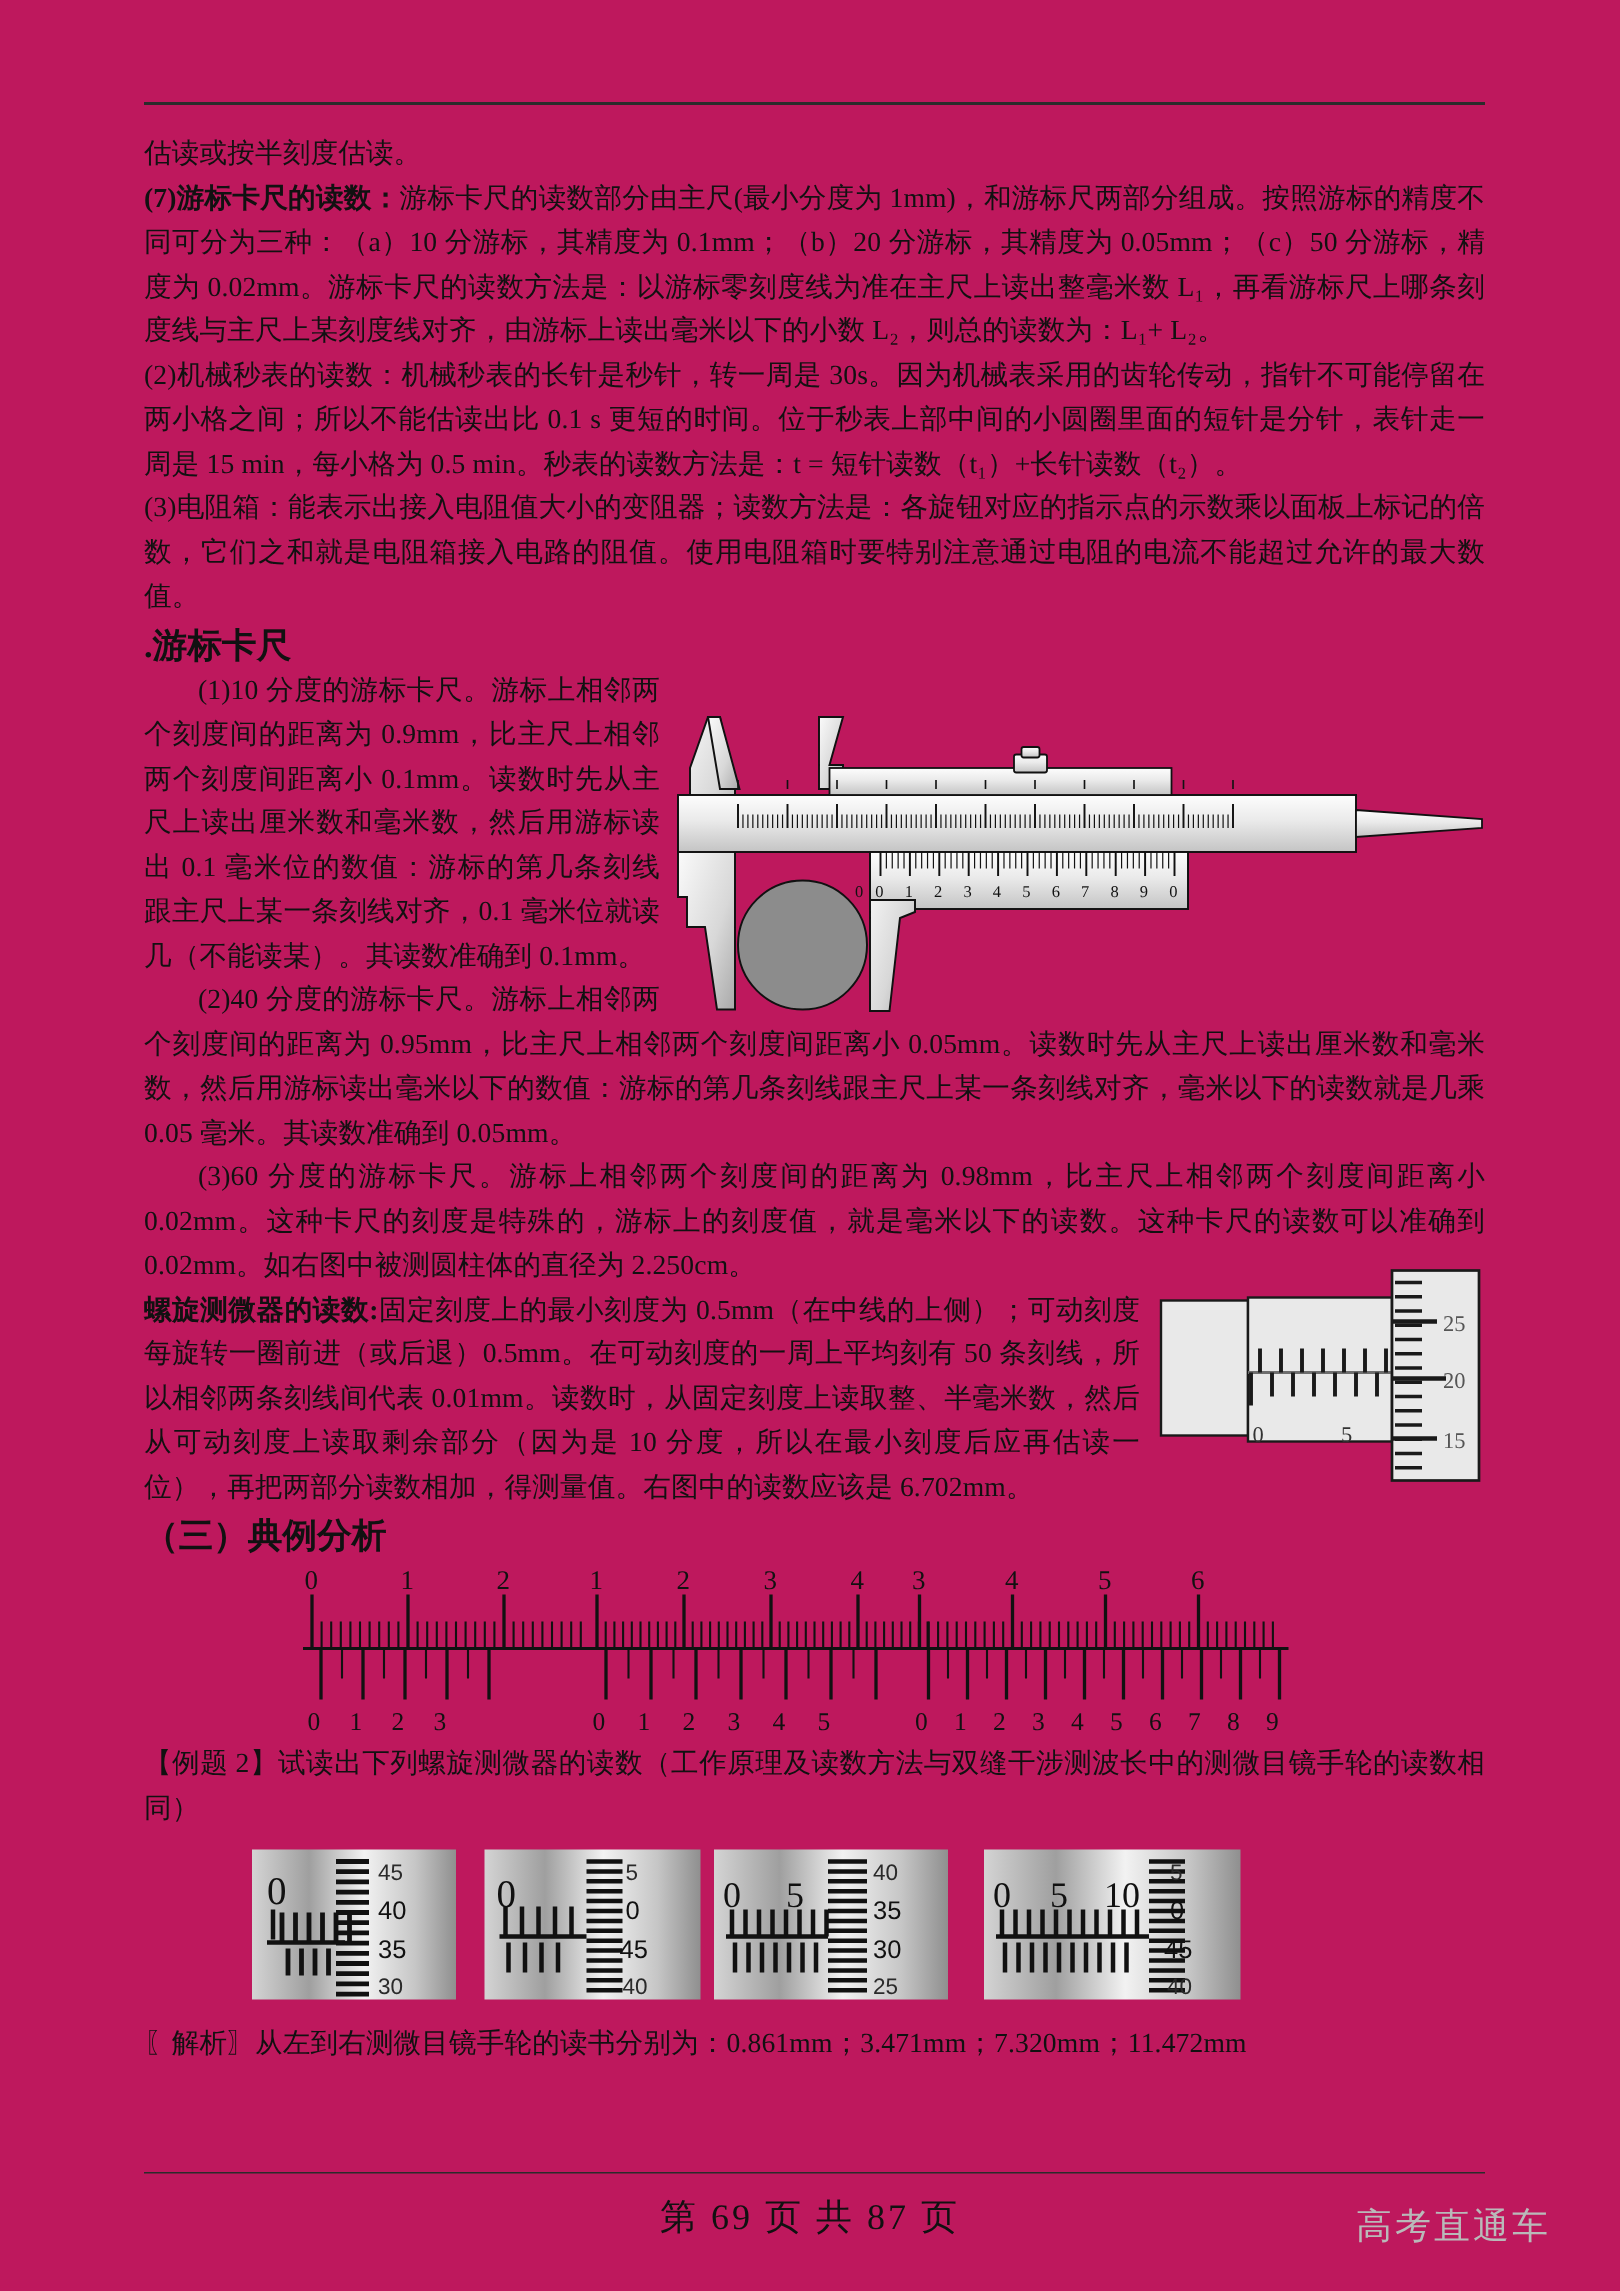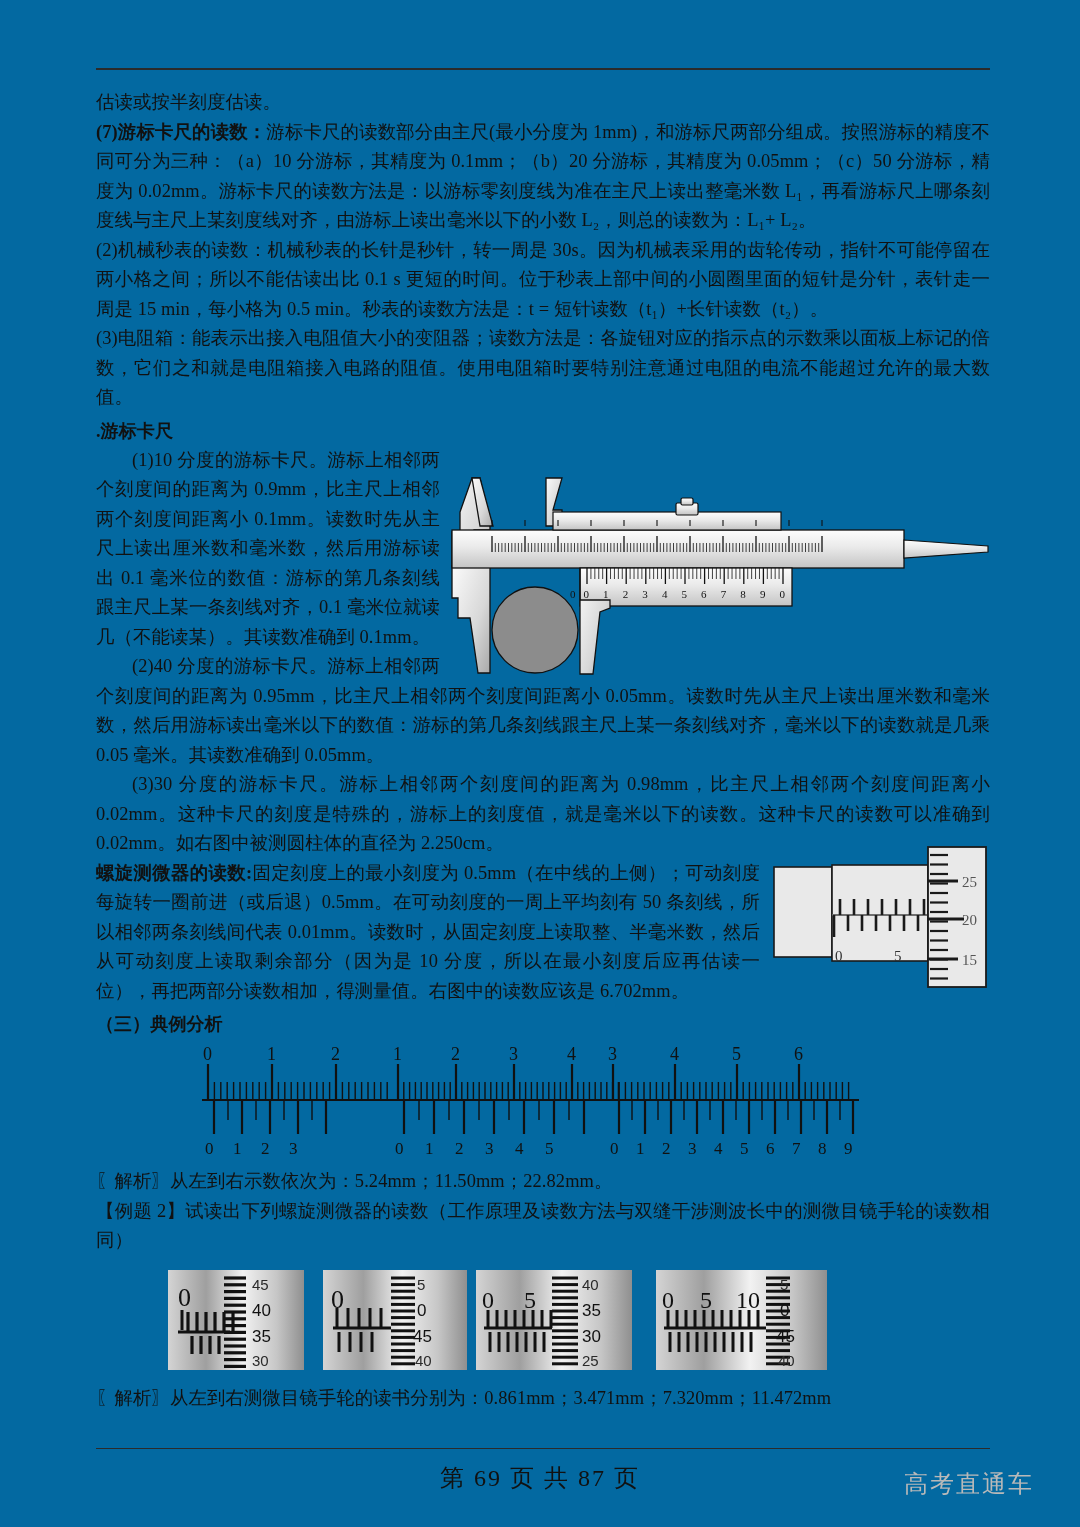--- a/index.html
+++ b/index.html
@@ -1,29 +1,29 @@
 <!DOCTYPE html>
 <html><head>
 <meta charset="utf-8">
 <style>
   html,body{margin:0;padding:0;background:#fff;}
   body{width:1080px;height:1527px;position:relative;overflow:hidden;
        font-family:"Liberation Serif","DejaVu Serif",serif;color:#111;}
-  .page{position:absolute;inset:0;background:#0369a1;}
+  .page{position:absolute;inset:0;background:#be185d;}
   .hrule{position:absolute;left:96px;right:90px;height:0;border-top:2.2px solid #2b2b2b;}
   #top-rule{top:68px;}
   #bottom-rule{top:1448px;border-top:1.6px solid #2b2b2b;}
 
   .content{position:absolute;left:96px;top:88px;width:894px;}
 
   p{margin:0;font-size:18.4px;line-height:29.5px;text-align:justify;
     text-justify:inter-ideograph;letter-spacing:.1px;}
   .ind{text-indent:36px;}
   .b{font-weight:bold;}
-  .sec-title{font-weight:bold;font-size:18px;line-height:30px;margin-top:3px;}
+  .sec-title{font-weight:bold;font-size:23px;line-height:30px;margin-top:3px;}
 
   
   .wrapblock{position:relative;}
   .figfloat{float:right;}
   .clr{clear:both;}
 
   
   .caliper{display:block;}
 
   .footer{position:absolute;top:1462px;left:0;width:1080px;text-align:center;
@@ -282,21 +282,21 @@
               <text x="120" y="150">0</text>
             </g>
 
           <circle cx="85" cy="182" r="43" fill="#8c8c8c" stroke="#111" stroke-width="1.3"></circle>
         </svg>
       </div>
 
       <p class="ind">(1)10 分度的游标卡尺。游标上相邻两个刻度间的距离为 0.9mm，比主尺上相邻两个刻度间距离小 0.1mm。读数时先从主尺上读出厘米数和毫米数，然后用游标读出 0.1 毫米位的数值：游标的第几条刻线跟主尺上某一条刻线对齐，0.1 毫米位就读几（不能读某）。其读数准确到 0.1mm。</p>
       <p class="ind">(2)40 分度的游标卡尺。游标上相邻两个刻度间的距离为 0.95mm，比主尺上相邻两个刻度间距离小 0.05mm。读数时先从主尺上读出厘米数和毫米数，然后用游标读出毫米以下的数值：游标的第几条刻线跟主尺上某一条刻线对齐，毫米以下的读数就是几乘 0.05 毫米。其读数准确到 0.05mm。</p>
       <div class="clr"></div>
-      <p class="ind">(3)30 分度的游标卡尺。游标上相邻两个刻度间的距离为 0.98mm，比主尺上相邻两个刻度间距离小 0.02mm。这种卡尺的刻度是特殊的，游标上的刻度值，就是毫米以下的读数。这种卡尺的读数可以准确到 0.02mm。如右图中被测圆柱体的直径为 2.250cm。</p>
+      <p class="ind">(3)60 分度的游标卡尺。游标上相邻两个刻度间的距离为 0.98mm，比主尺上相邻两个刻度间距离小 0.02mm。这种卡尺的刻度是特殊的，游标上的刻度值，就是毫米以下的读数。这种卡尺的读数可以准确到 0.02mm。如右图中被测圆柱体的直径为 2.250cm。</p>
     </div>
 
     <div class="wrapblock">
       <div class="figfloat" style="width:218px;margin:-18px 0 2px 12px;">
         <svg width="218" height="152" viewBox="0 0 218 152">
 
           <rect x="2" y="26" width="58" height="90" fill="#e9e9e9" stroke="#1a1a1a" stroke-width="1.6"></rect>
 
           <rect x="60" y="24" width="96" height="96" fill="#e9e9e9" stroke="#1a1a1a" stroke-width="1.6"></rect>
 
@@ -572,21 +572,20 @@
               <text x="139" y="112">5</text>
               <text x="165" y="112">6</text>
               <text x="191" y="112">7</text>
               <text x="217" y="112">8</text>
               <text x="243" y="112">9</text>
             </g>
         </svg>
       </div>
     </div>
 
-    <p class="ans">〖解析〗从左到右示数依次为：5.24mm；11.50mm；22.82mm。</p>
     <p>【例题 2】试读出下列螺旋测微器的读数（工作原理及读数方法与双缝干涉测波长中的测微目镜手轮的读数相同）</p>
 
     <div class="micros">
       <div class="m" style="left:70px;">
         <svg width="140" height="108" viewBox="0 0 140 108">
           <defs>
             <linearGradient id="drum1" x1="0" y1="0" x2="1" y2="0">
               <stop offset="0%" stop-color="#d4d4d4"></stop>
                 <stop offset="28%" stop-color="#9f9f9f"></stop>
               <stop offset="55%" stop-color="#f2f2f2"></stop>

